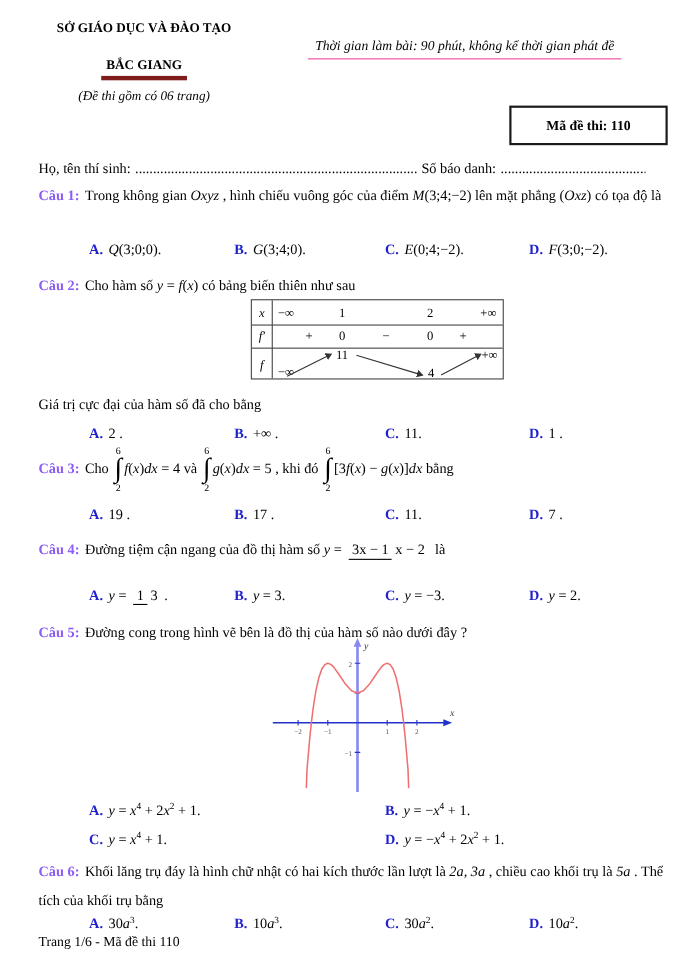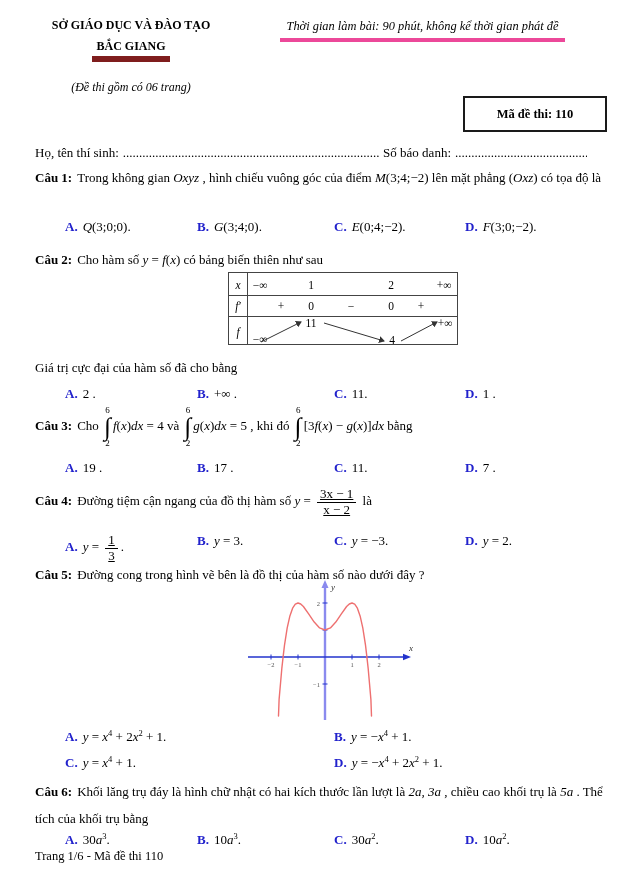--- a/index.html
+++ b/index.html
@@ -3,40 +3,40 @@
 <meta charset="utf-8">
 <style>
   * { margin:0; padding:0; box-sizing:border-box; }
   html,body { width:625px; height:888px; background:#ffffff; }
   body { position:relative; font-family:"Liberation Serif", serif; color:#000; font-size:13px; overflow:hidden; }
   .abs { position:absolute; }
   .it { font-style:italic; }
   
   .hdr-left { left:22px; top:18px; width:218px; text-align:center; }
   .hdr-left .l1 { font-weight:bold; font-size:12px; }
-  .hdr-left .l2 { display:inline-block; font-weight:bold; font-size:12px; border-bottom:6px solid #7f1d1d; padding:0 4px 2px 4px; margin-top:6px; }
+  .hdr-left .l2 { display:inline-block; font-weight:bold; font-size:12px; border-bottom:4px solid #7f1d1d; padding:0 4px 2px 4px; margin-top:19px; }
   .hdr-note { left:22px; top:80px; width:218px; text-align:center; font-style:italic; font-size:12px; }
   .hdr-right { left:240px; top:18px; width:365px; text-align:center; }
   .hdr-right .l { font-weight:bold; font-size:12.4px; line-height:15.5px; }
-  .hdr-right .uline { display:inline-block; font-weight:normal; font-style:italic; font-size:12.4px; border-bottom:4px solid #ec4899; padding:0 6px 4px 6px; margin-top:1px; }
+  .hdr-right .uline { display:inline-block; font-weight:normal; font-style:italic; font-size:12.4px; border-bottom:1px solid #ec4899; padding:0 6px 4px 6px; margin-top:16px; }
   .code-box { left:463px; top:96px; width:144px; height:36px; border:2px solid #1a1a1a; text-align:center; line-height:32px; font-weight:bold; font-size:12.5px; }
   
   .cand { left:35px; top:145px; width:552px; display:flex; white-space:nowrap; overflow:hidden; }
   .cand .dots1 { flex:1; overflow:hidden; margin:0 4px; }
   .cand .dots2 { width:132px; overflow:hidden; margin-left:4px; }
   
   .para { left:35px; width:578px; line-height:26.5px; }
-  .qlab { color:#000000; font-weight:bold; margin-right:5px; }
+  .qlab { color:#8b5cf6; font-weight:bold; margin-right:5px; }
   sup { font-size:8.5px; }
-  .opts { left:0; width:497px; height:26px; }
+  .opts { left:16px; width:497px; height:26px; }
   .opt { position:absolute; white-space:nowrap; }
   .ol { color:#2222cc; font-weight:bold; margin-right:5px; }
   .c1 { left:65px; } .c2 { left:197px; } .c3 { left:334px; } .c4 { left:465px; }
   
-  .frac { display:inline-flex; flex-direction:column; text-align:center; vertical-align:middle; line-height:1.15; margin:0 3px;text-decoration:underline; }
+  .frac { display:inline-flex; text-align:center; vertical-align:middle; line-height:1.15; margin:0 3px; }
   .frac .num { border-bottom:1px solid #000; padding:0 3px; }
   .frac .den { padding:0 3px; }
   .intgrl { display:inline-flex; flex-direction:column; align-items:center; vertical-align:middle; line-height:1; margin:0 2px; }
   .intgrl .ib { font-size:9px; line-height:9px; }
   .intgrl .isym { font-size:25px; line-height:24px; }
   
   .bbt { left:228px; top:272px; width:230px; height:73px; border:1px solid #444; font-size:11.5px; }
   .bbt .vline { position:absolute; left:18px; top:0; bottom:0; width:1px; background:#444; }
   .bbt .hline { position:absolute; left:0; right:0; height:1px; background:#444; }
   .bbt span { position:absolute; transform:translate(-50%,-50%); white-space:nowrap; }

